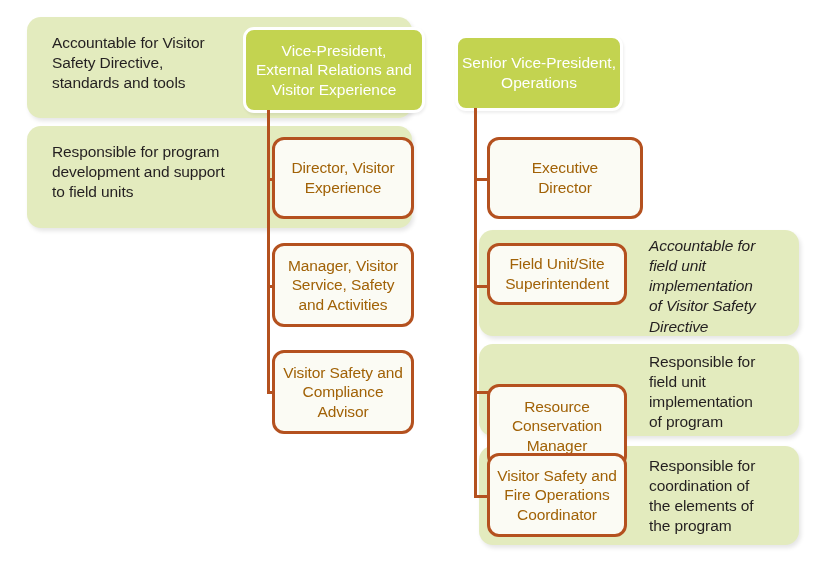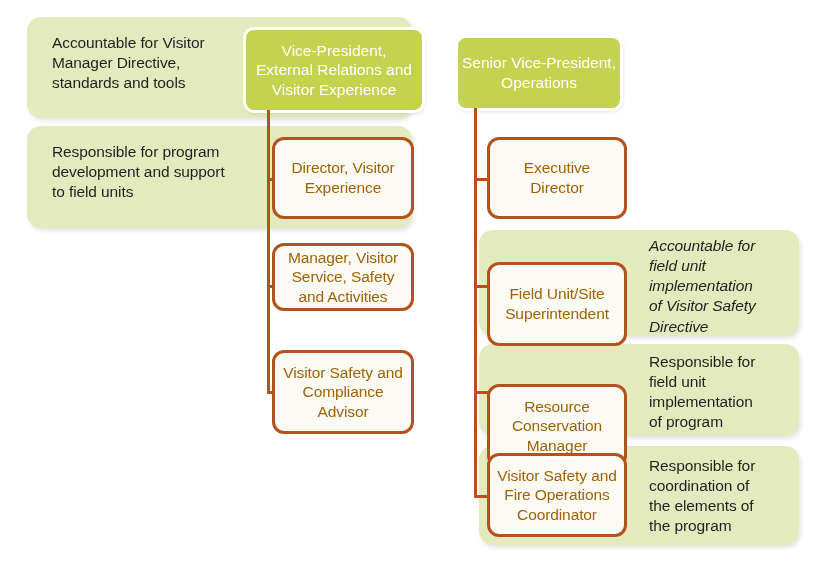--- a/index.html
+++ b/index.html
@@ -88,42 +88,42 @@
     z-index: 2;
   }
 </style>
 </head>
 <body>
 
 <div id="chart-canvas">
 
   <div class="panel" style="left:27px; top:17px; width:385px; height:101px;"></div>
   <div class="panel-text" style="left:52px; top:33px; width:200px;">Accountable for Visitor
-Manager Directive,
+Safety Directive,
 standards and tools</div>
 
   <div class="panel" style="left:27px; top:126px; width:385px; height:102px;"></div>
   <div class="panel-text" style="left:52px; top:142px; width:215px;">Responsible for program
 development and support
 to field units</div>
 
   <div class="trunk" style="left:267px; top:110px; height:282px;"></div>
 
   <div class="stub" style="left:267px; top:178px; width:16px;"></div>
   <div class="stub" style="left:267px; top:285px; width:16px;"></div>
   <div class="stub" style="left:267px; top:391px; width:16px;"></div>
 
   <div class="exec-box" style="left:243px; top:27px; width:182px; height:86px;">Vice-President,
 External Relations and
 Visitor Experience</div>
 
   <div class="role-box" style="left:272px; top:137px; width:142px; height:82px;">Director, Visitor
 Experience</div>
 
-  <div class="role-box" style="left:272px; top:243px; width:142px; height:68px;">Manager, Visitor
+  <div class="role-box" style="left:272px; top:243px; width:142px; height:84px;">Manager, Visitor
 Service, Safety
 and Activities</div>
 
   <div class="role-box" style="left:272px; top:350px; width:142px; height:84px;">Visitor Safety and
 Compliance
 Advisor</div>
 
   <div class="panel" style="left:479px; top:230px; width:320px; height:106px;"></div>
   <div class="panel-text" style="left:649px; top:236px; width:150px;font-style:italic;">Accountable for
 field unit
@@ -146,24 +146,24 @@
   <div class="trunk" style="left:474px; top:108px; height:390px;"></div>
 
   <div class="stub" style="left:474px; top:178px; width:16px;"></div>
   <div class="stub" style="left:474px; top:285px; width:16px;"></div>
   <div class="stub" style="left:474px; top:391px; width:16px;"></div>
   <div class="stub" style="left:474px; top:495px; width:16px;"></div>
 
   <div class="exec-box" style="left:455px; top:35px; width:168px; height:76px;">Senior Vice-President,
 Operations</div>
 
-  <div class="role-box" style="left:487px; top:137px; width:140px; height:82px;">Executive
+  <div class="role-box" style="left:487px; top:137px; width:156px; height:82px;">Executive
 Director</div>
 
-  <div class="role-box" style="left:487px; top:243px; width:140px; height:84px;margin-top:19px;">Field Unit/Site
+  <div class="role-box" style="left:487px; top:243px; width:140px; height:62px;">Field Unit/Site
 Superintendent</div>
 
   <div class="role-box" style="left:487px; top:350px; width:140px; height:84px;margin-top:34px;">Resource
 Conservation
 Manager</div>
 
   <div class="role-box" style="left:487px; top:453px; width:140px; height:84px;">Visitor Safety and
 Fire Operations
 Coordinator</div>
 

